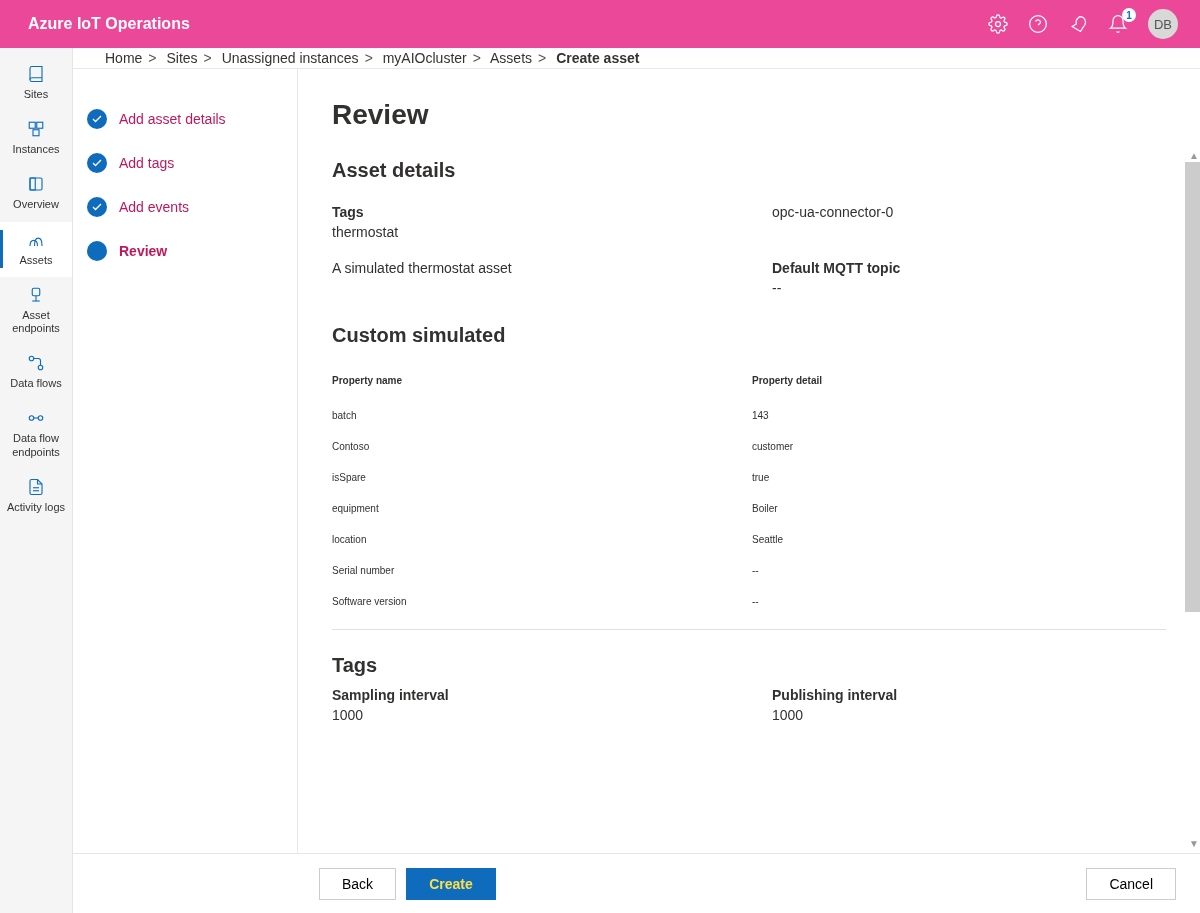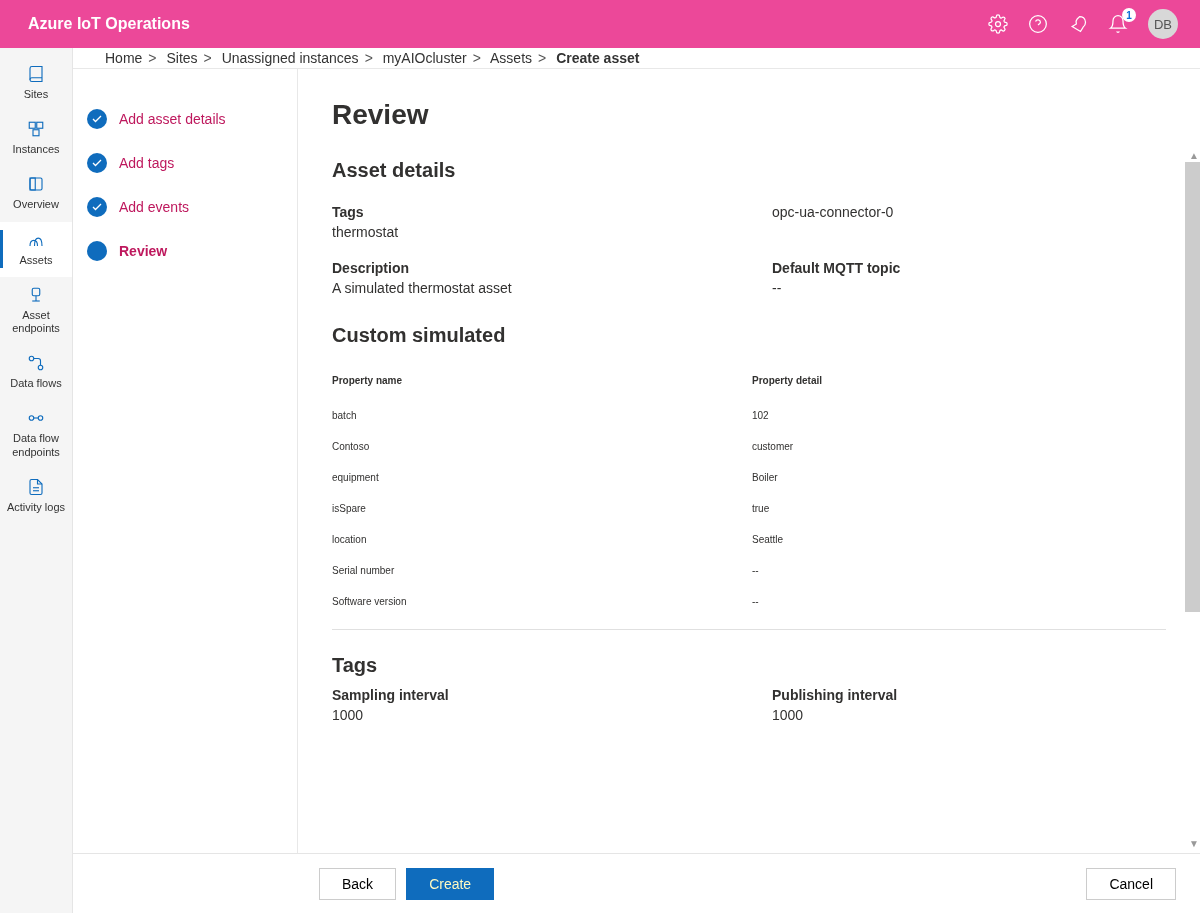--- a/index.html
+++ b/index.html
@@ -40,21 +40,21 @@
   .fld .flabel{font-weight:600;font-size:14px;margin-bottom:4px}
   .fld .fval{font-size:14px}
   .propwrap{margin-bottom:14px}
   .proprow{display:grid;grid-template-columns:420px 1fr;padding:10px 0;font-size:10px}
   .proprow.head{font-weight:600;padding:6px 0 14px}
   .hr{height:1px;background:#e0e0e0;margin-top:12px}
   .footer{height:60px;border-top:1px solid #e5e5e5;display:flex;align-items:center;padding:0 24px;background:#fff}
   .footer .btns-left{margin-left:222px;display:flex;gap:10px}
   .footer .spacer{flex:1}
   .btn{padding:7px 22px;font-size:14px;border-radius:0;border:1px solid #ccc;background:#fff;cursor:pointer}
-  .btn.primary{background:#0f6cbd;border-color:#0f6cbd;color:#fef9c3;font-weight:400}
+  .btn.primary{background:#0f6cbd;border-color:#0f6cbd;color:#fde047;font-weight:700}
   .scrolltri{position:absolute;right:1px;color:#999;font-size:10px}
   .tri-top{top:102px}
   .tri-bot{bottom:64px}
   .scrollthumb{position:absolute;right:0;top:114px;width:15px;height:450px;background:#ccc;border-radius:0}
 </style>
 </head>
 <body>
 
 <div class="header">
   <div class="title">Azure IoT Operations</div>
@@ -218,50 +218,49 @@
         <h2 class="section">Asset details</h2>
         <div class="grid2">
           <div class="fld">
             <div class="flabel">Tags</div>
             <div class="fval">thermostat</div>
           </div>
           <div class="fld">
             <div class="fval">opc-ua-connector-0</div>
           </div>
           <div class="fld">
-            <div class="flabel">Description</div>
             <div class="fval">A simulated thermostat asset</div>
           </div>
           <div class="fld">
             <div class="flabel">Default MQTT topic</div>
             <div class="fval">--</div>
           </div>
         </div>
 
         <h2 class="section">Custom simulated</h2>
         <div class="propwrap">
           <div class="proprow head">
             <div>Property name</div>
             <div>Property detail</div>
           </div>
           <div class="proprow">
               <div>batch</div>
-              <div>102</div>
+              <div>143</div>
             </div>
           <div class="proprow">
               <div>Contoso</div>
               <div>customer</div>
             </div>
           <div class="proprow">
+              <div>isSpare</div>
+              <div>true</div>
+            </div>
+          <div class="proprow">
               <div>equipment</div>
               <div>Boiler</div>
-            </div>
-          <div class="proprow">
-              <div>isSpare</div>
-              <div>true</div>
             </div>
           <div class="proprow">
               <div>location</div>
               <div>Seattle</div>
             </div>
           <div class="proprow">
               <div>Serial number</div>
               <div>--</div>
             </div>
           <div class="proprow">

